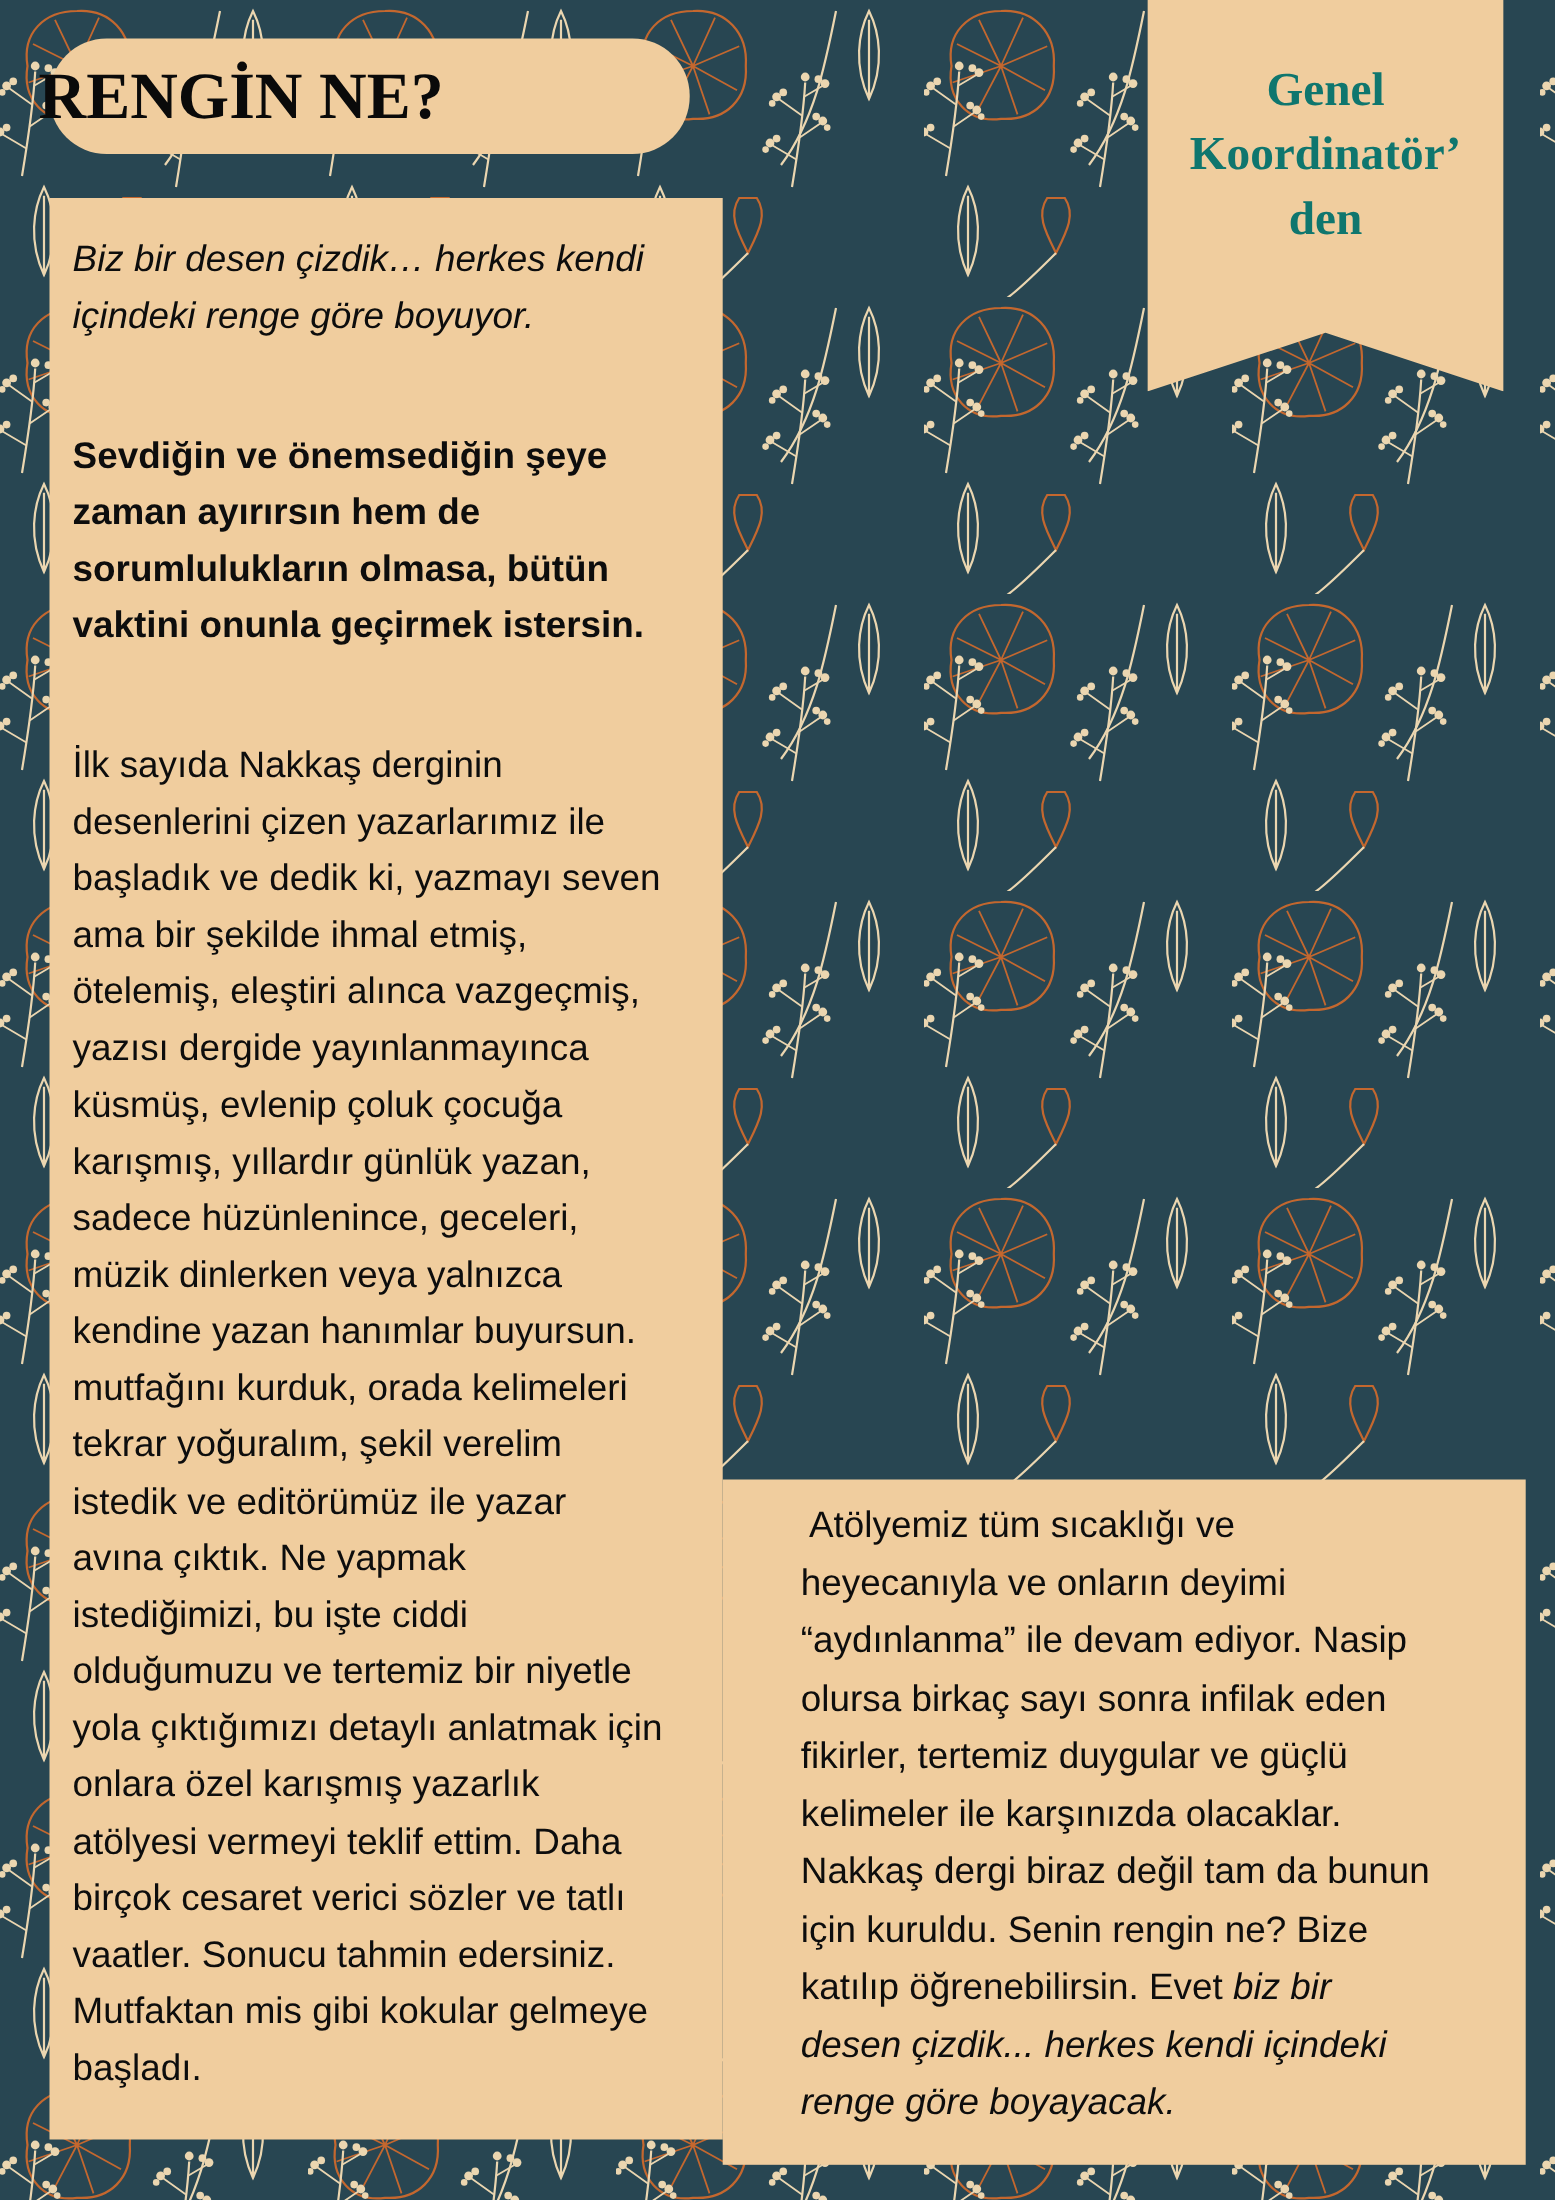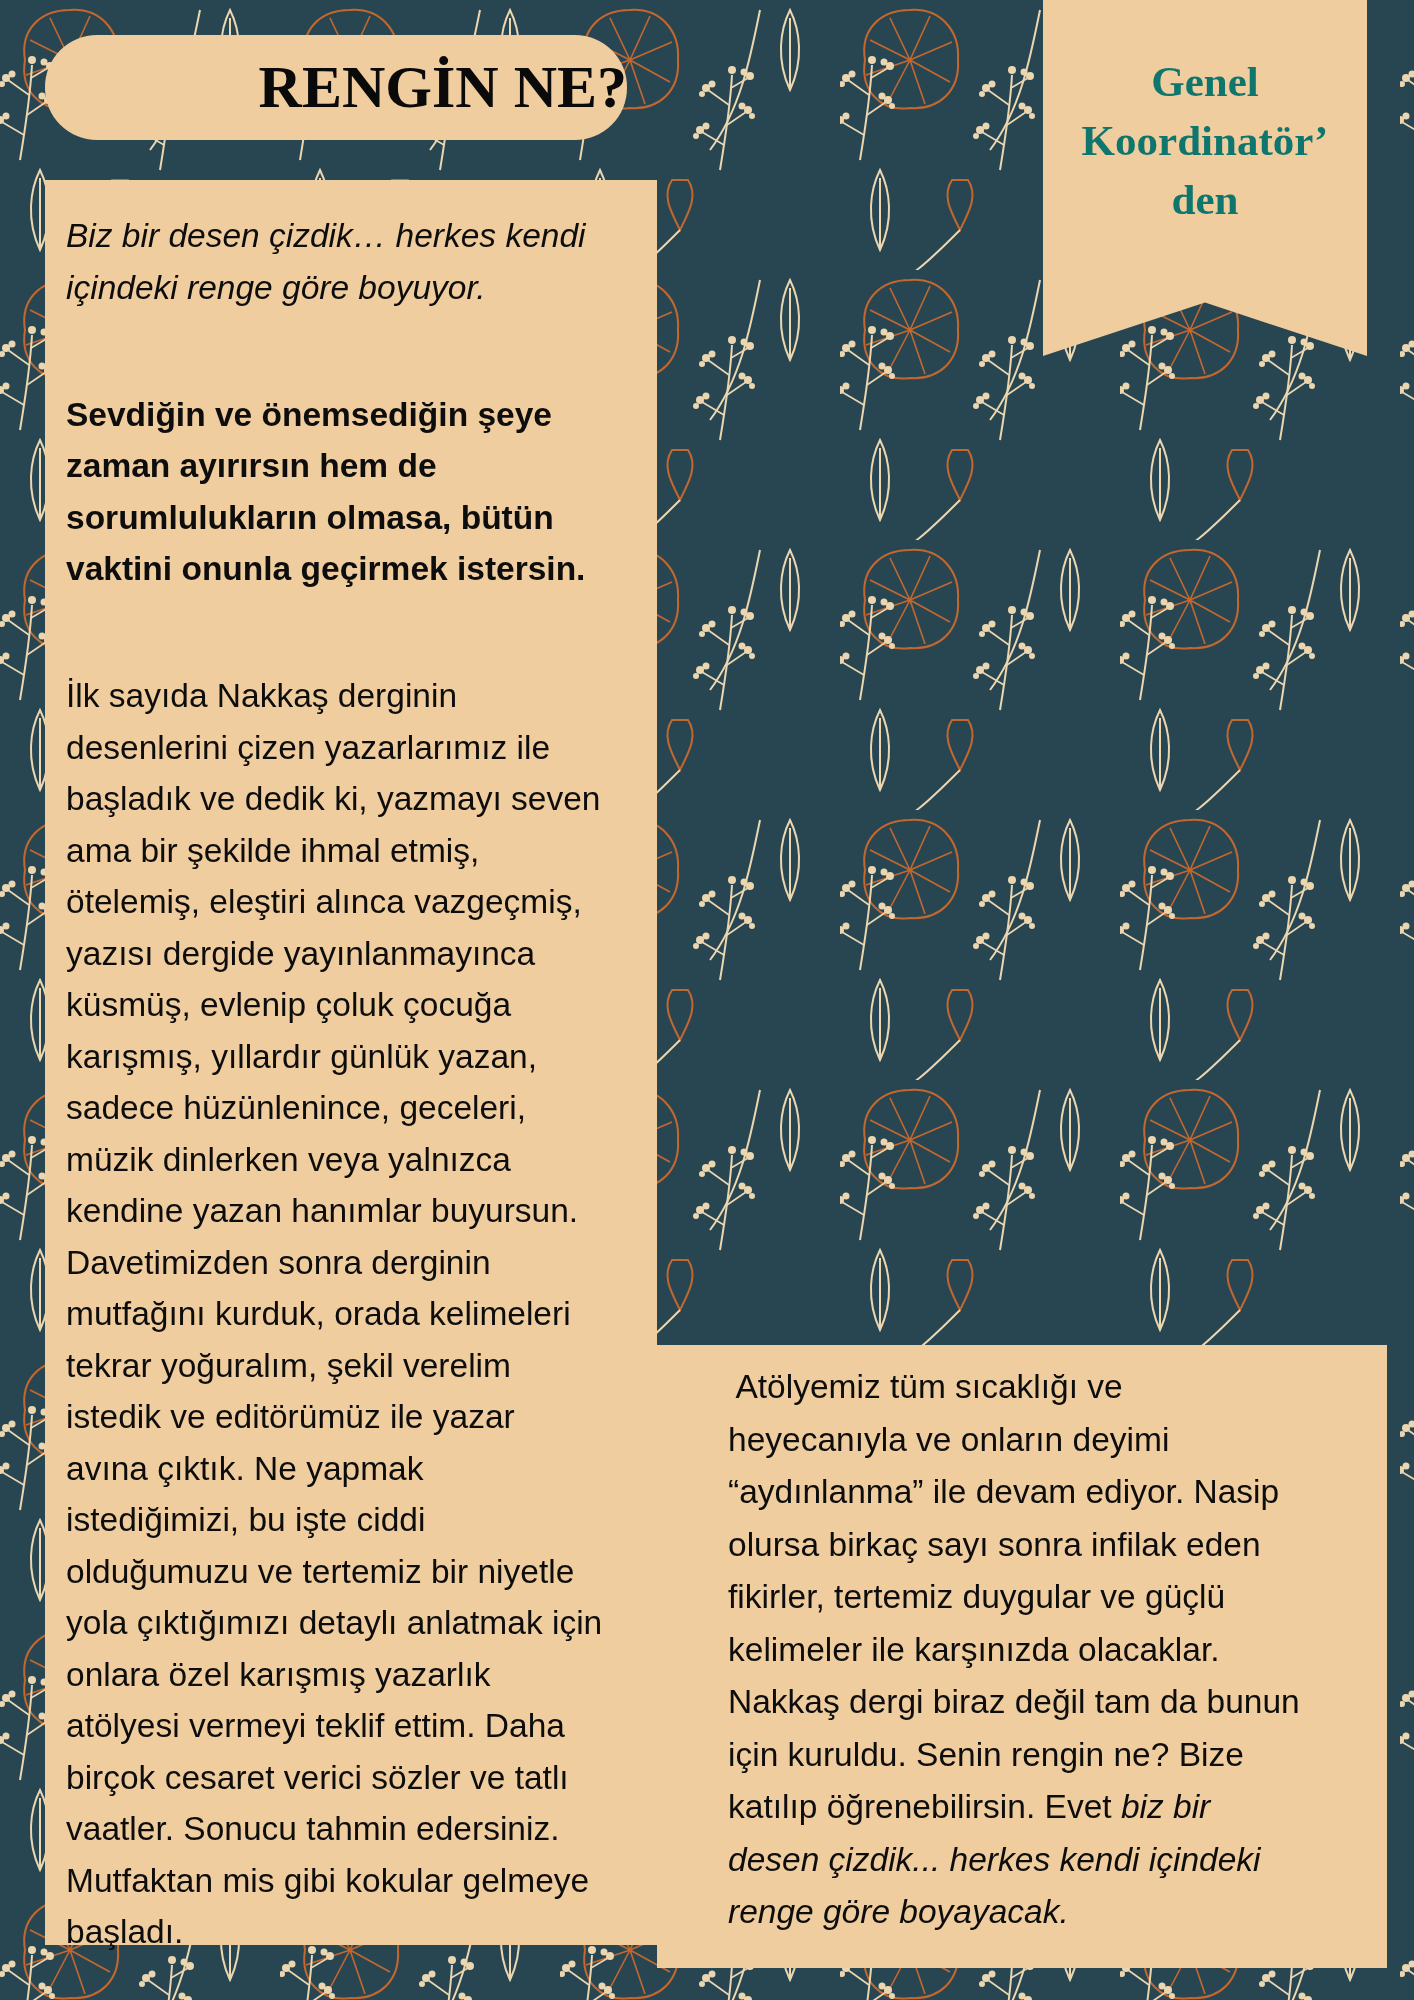--- a/index.html
+++ b/index.html
@@ -6,21 +6,21 @@
   body {
     width: 1414px; height: 2000px; position: relative; overflow: hidden;
     background: #284652;
     font-family: "Liberation Sans", sans-serif;
     color: #0d0d0d;
   }
   .pattern { position: absolute; left: 0; top: 0; width: 1414px; height: 2000px; }
   .pill {
     position: absolute; left: 45px; top: 35px; width: 582px; height: 105px;
     background: #F0CD9E; border-radius: 52px;
-    display: flex; align-items: center; justify-content: flex-end;
+    display: flex; align-items: center; justify-content: flex-start;
   }
   .pill-title {
     font-family: "Liberation Serif", serif; font-weight: bold;
     font-size: 60px; letter-spacing: 0px; margin-left: -10px; color: #0a0a0a;
   }
   .banner {
     position: absolute; left: 1043px; top: 0; width: 324px; height: 356px;
     background: #F0CD9E;
     clip-path: polygon(0 0, 100% 0, 100% 100%, 50% 85%, 0 100%);
   }
@@ -137,21 +137,20 @@
     <span class="line">desenlerini çizen yazarlarımız ile</span>
     <span class="line">başladık ve dedik ki, yazmayı seven</span>
     <span class="line">ama bir şekilde ihmal etmiş,</span>
     <span class="line">ötelemiş, eleştiri alınca vazgeçmiş,</span>
     <span class="line">yazısı dergide yayınlanmayınca</span>
     <span class="line">küsmüş, evlenip çoluk çocuğa</span>
     <span class="line">karışmış, yıllardır günlük yazan,</span>
     <span class="line">sadece hüzünlenince, geceleri,</span>
     <span class="line">müzik dinlerken veya yalnızca</span>
     <span class="line">kendine yazan hanımlar buyursun.</span>
-    <span class="line">Davetimizden sonra derginin</span>
     <span class="line">mutfağını kurduk, orada kelimeleri</span>
     <span class="line">tekrar yoğuralım, şekil verelim</span>
     <span class="line">istedik ve editörümüz ile yazar</span>
     <span class="line">avına çıktık. Ne yapmak</span>
     <span class="line">istediğimizi, bu işte ciddi</span>
     <span class="line">olduğumuzu ve tertemiz bir niyetle</span>
     <span class="line">yola çıktığımızı detaylı anlatmak için</span>
     <span class="line">onlara özel karışmış yazarlık</span>
     <span class="line">atölyesi vermeyi teklif ettim. Daha</span>
     <span class="line">birçok cesaret verici sözler ve tatlı</span>

